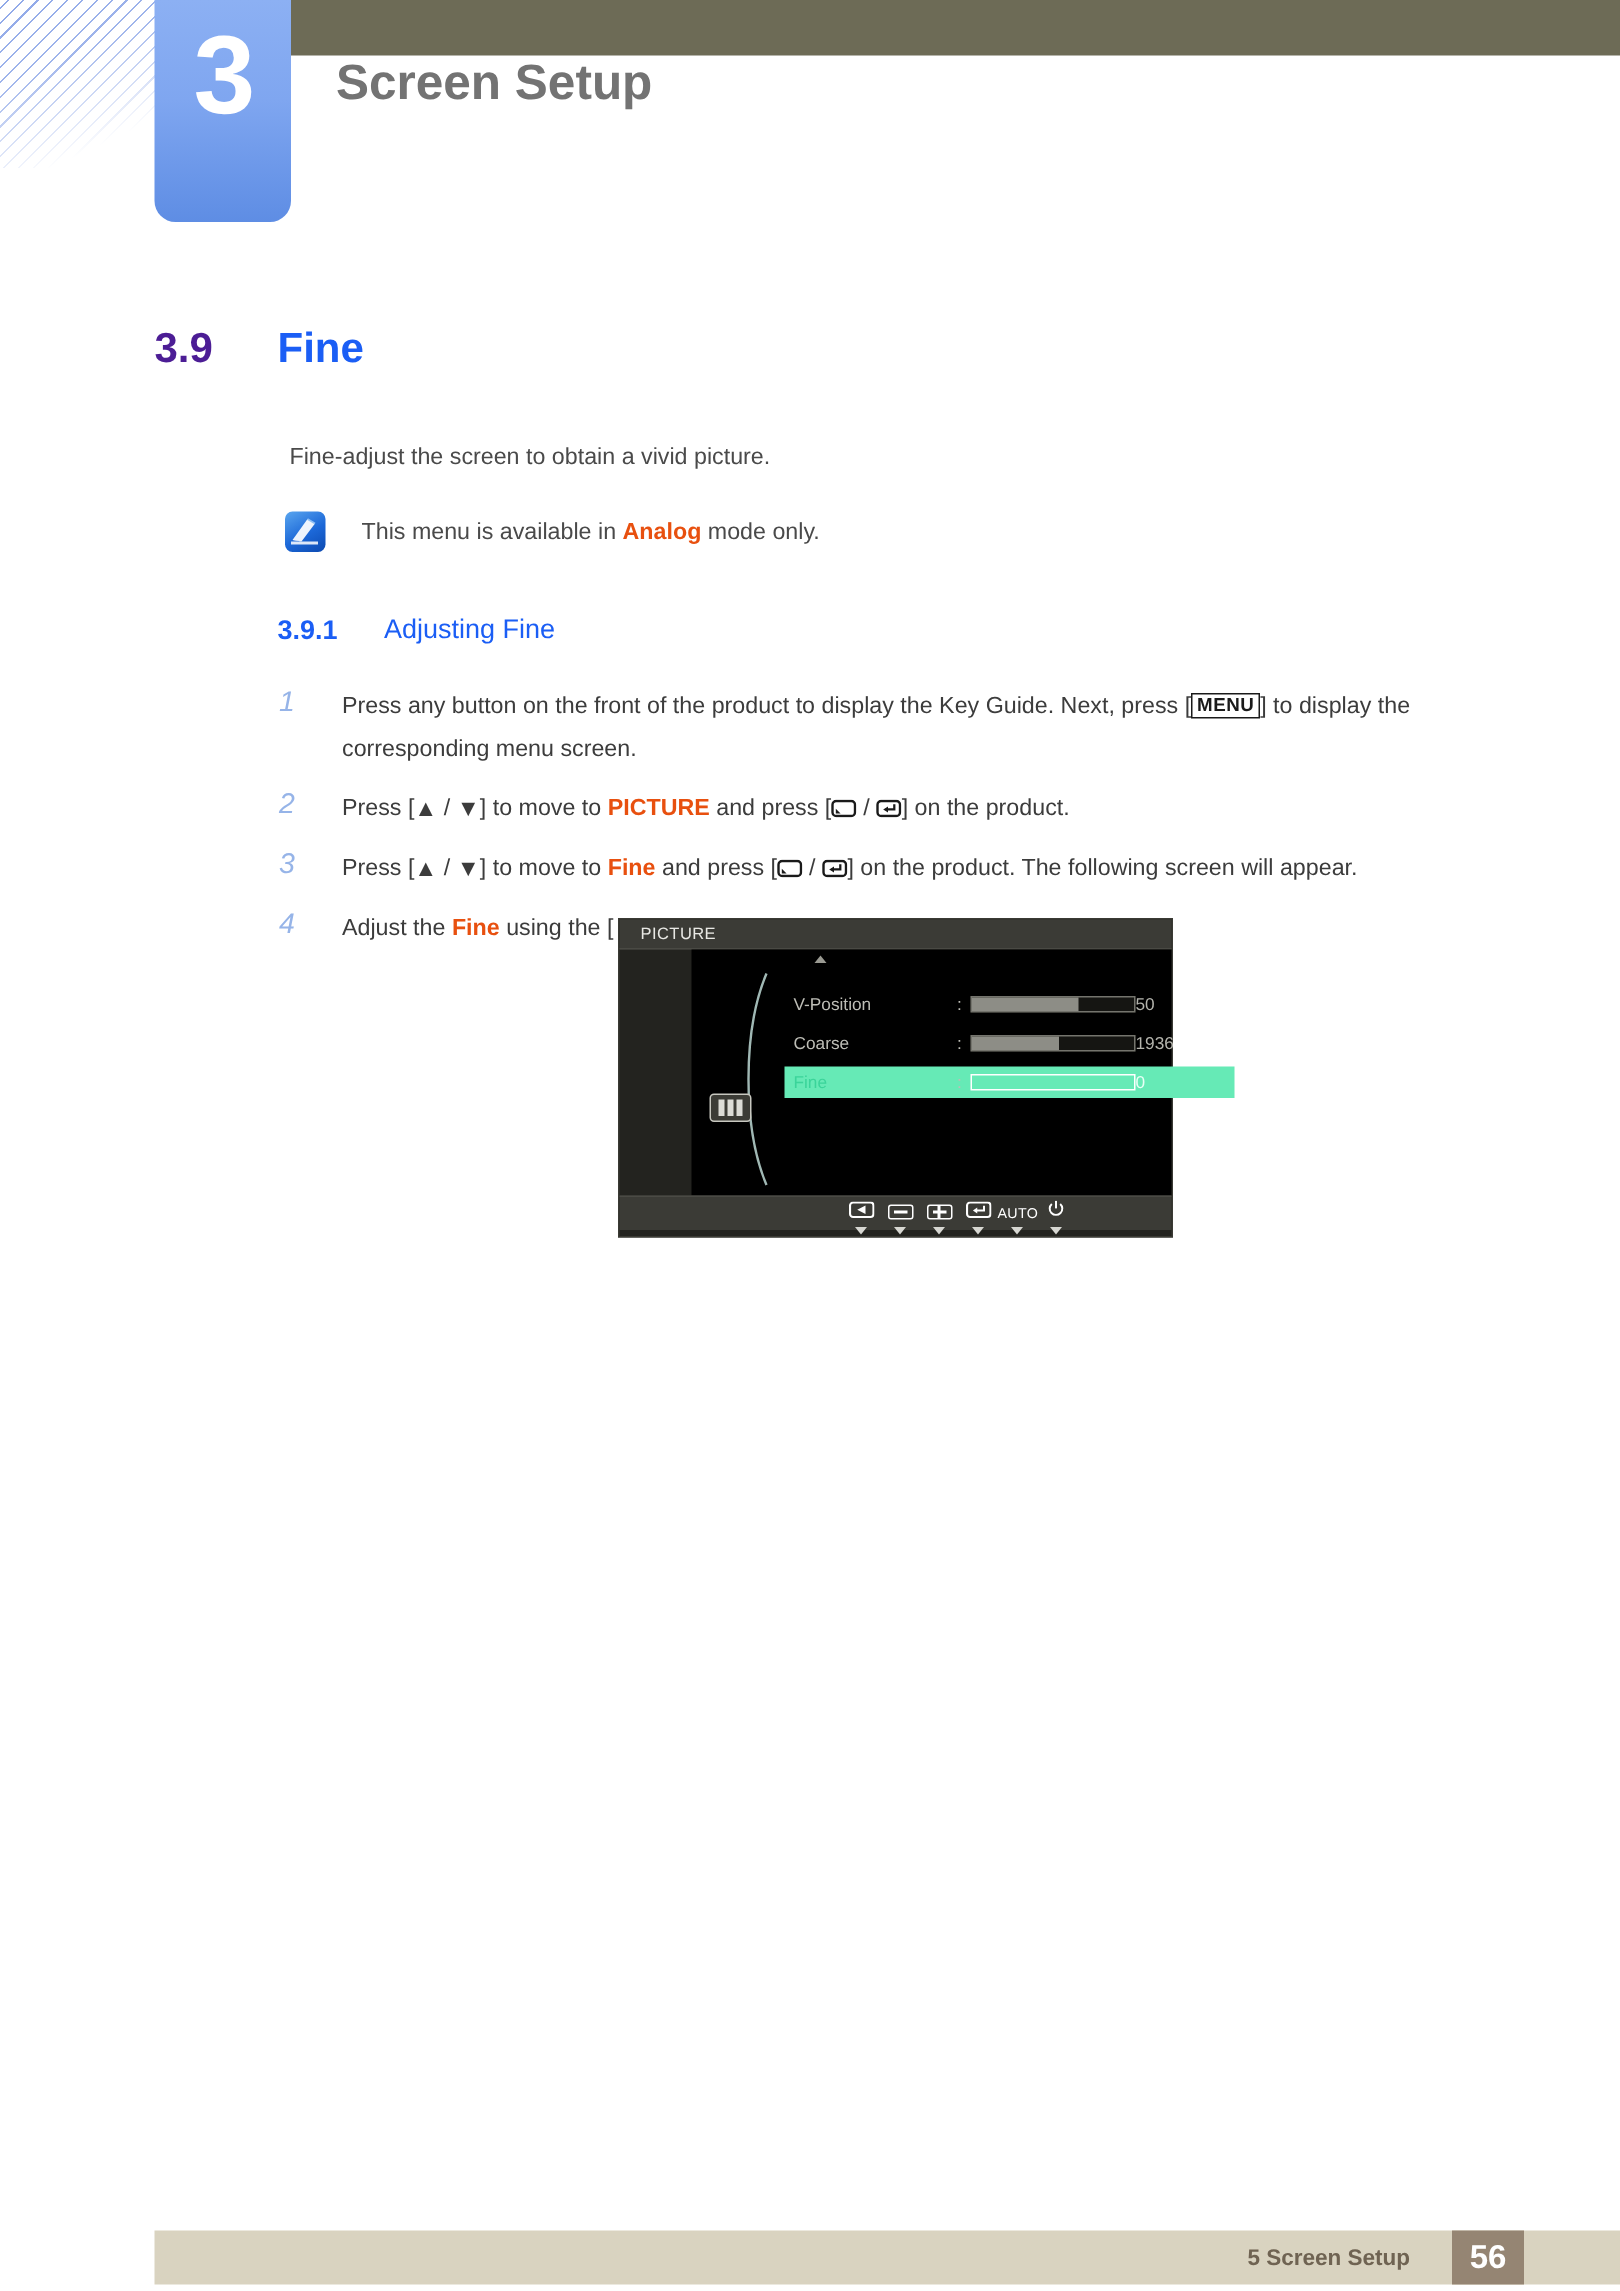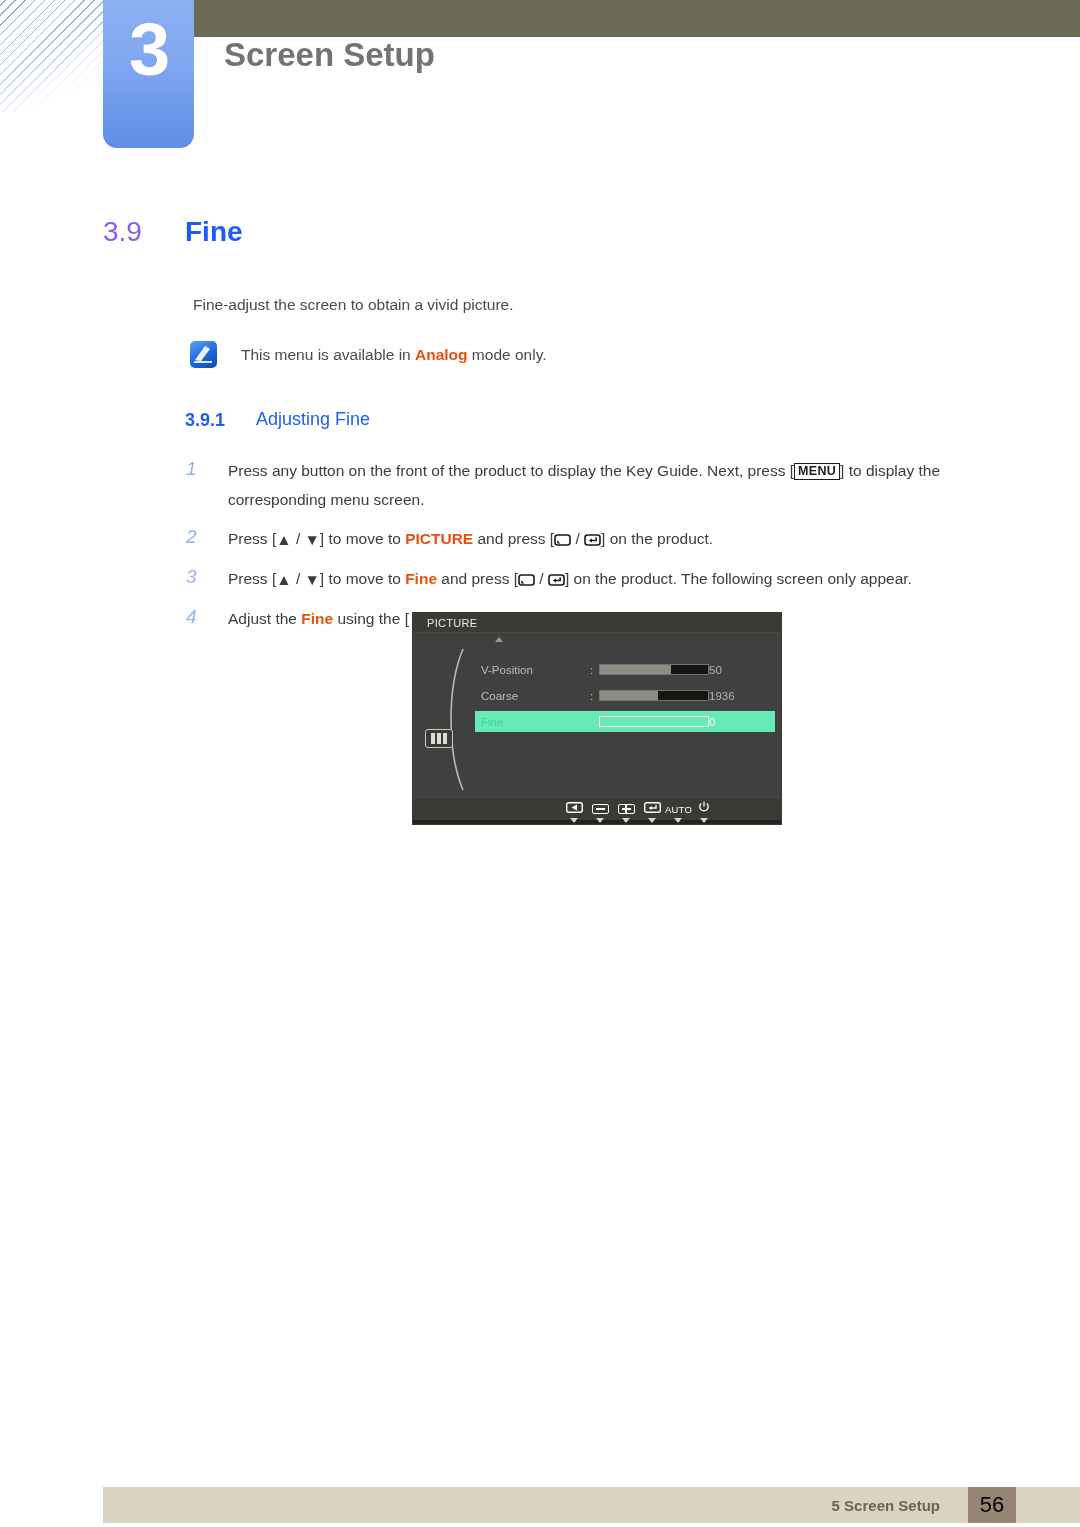--- a/index.html
+++ b/index.html
@@ -58,22 +58,22 @@
     font-weight: bold;
     color: #737373;
     letter-spacing: 0px;
   }
 
   
   .sec-num {
     position: absolute;
     left: 103px; top: 216px;
     font-size: 28px;
-    font-weight: normal;
-    color: #8b5cf6;
+    font-weight: bold;
+    color: #4c1d95;
   }
   .sec-title {
     position: absolute;
     left: 185px; top: 216px;
     font-size: 28px;
     font-weight: bold;
     color: #1b5ef5;
   }
 
   
@@ -167,21 +167,21 @@
   .osd-title {
     height: 20px;
     background: #3b3b36;
     color: #e8e8e4;
     font-size: 11px;
     line-height: 20px;
     padding-left: 14px;
     letter-spacing: 0.3px;
     border-bottom: 1px solid #4a4a44;
   }
-  .osd-main { position: relative; height: 164px; background: #404040; }
+  .osd-main { position: relative; height: 164px; background: #000000; margin-left: 48px; }
   .osd-uparrow {
     position: absolute; left: 82px; top: 4px;
     width: 0; height: 0;
     border-left: 4px solid transparent;
     border-right: 4px solid transparent;
     border-bottom: 5px solid #9a9a92;
   }
   .osd-arc {
     position: absolute; left: 14px; top: 14px;
     width: 80px; height: 145px;
@@ -289,23 +289,23 @@
     right: 140px; top: 1497px;
     font-size: 15px;
     font-weight: bold;
     color: #6f6352;
   }
   .footer-page {
     position: absolute;
     left: 968px; top: 1487px;
     width: 48px; height: 36px;
     background: #958573;
-    color: #000000;
+    color: #ffffff;
     font-size: 22px;
-    font-weight: normal;
+    font-weight: bold;
     line-height: 36px;
     text-align: center;
   }
 </style>
 </head>
 <body>
 
 <div class="page">
 
   <div class="hatch"></div>
@@ -351,21 +351,21 @@
       </div>
       <div class="step">
         <div class="step-num">3</div>
         <div class="step-body"><span>Press [</span><span class="glyph">▲</span><span> / </span><span class="glyph">▼</span><span>] to move to </span><span class="orange">Fine</span><span> and press [</span><span class="glyph"><svg width="17" height="12" viewBox="0 0 17 12" style="vertical-align:-1px">
               <rect x="1" y="1" width="15" height="10" rx="2.5" fill="none" stroke="#1a1a1a" stroke-width="1.6"></rect>
               <path d="M3.2 9.4 L3.2 6.2 L6.4 9.4 Z" fill="#1a1a1a"></path>
             </svg></span><span> / </span><span class="glyph"><svg width="17" height="12" viewBox="0 0 17 12" style="vertical-align:-1px">
               <rect x="1" y="1" width="15" height="10" rx="2.5" fill="none" stroke="#1a1a1a" stroke-width="1.6"></rect>
               <path d="M12.2 3.2 L12.2 6.6 L6.4 6.6" stroke="#1a1a1a" stroke-width="1.5" fill="none"></path>
               <path d="M8 4.6 L4.8 6.6 L8 8.6 Z" fill="#1a1a1a"></path>
-            </svg></span><span>] on the product. The following screen only appear.</span></div>
+            </svg></span><span>] on the product. The following screen will appear.</span></div>
       </div>
       <div class="step">
         <div class="step-num">4</div>
         <div class="step-body"><span>Adjust the </span><span class="orange">Fine</span><span> using the [</span><span class="glyph">▲</span><span> / </span><span class="glyph">▼</span><span>] buttons.</span></div>
       </div>
     </div>
 
   <div class="osd">
     <div class="osd-title">PICTURE</div>
     <div class="osd-main">

